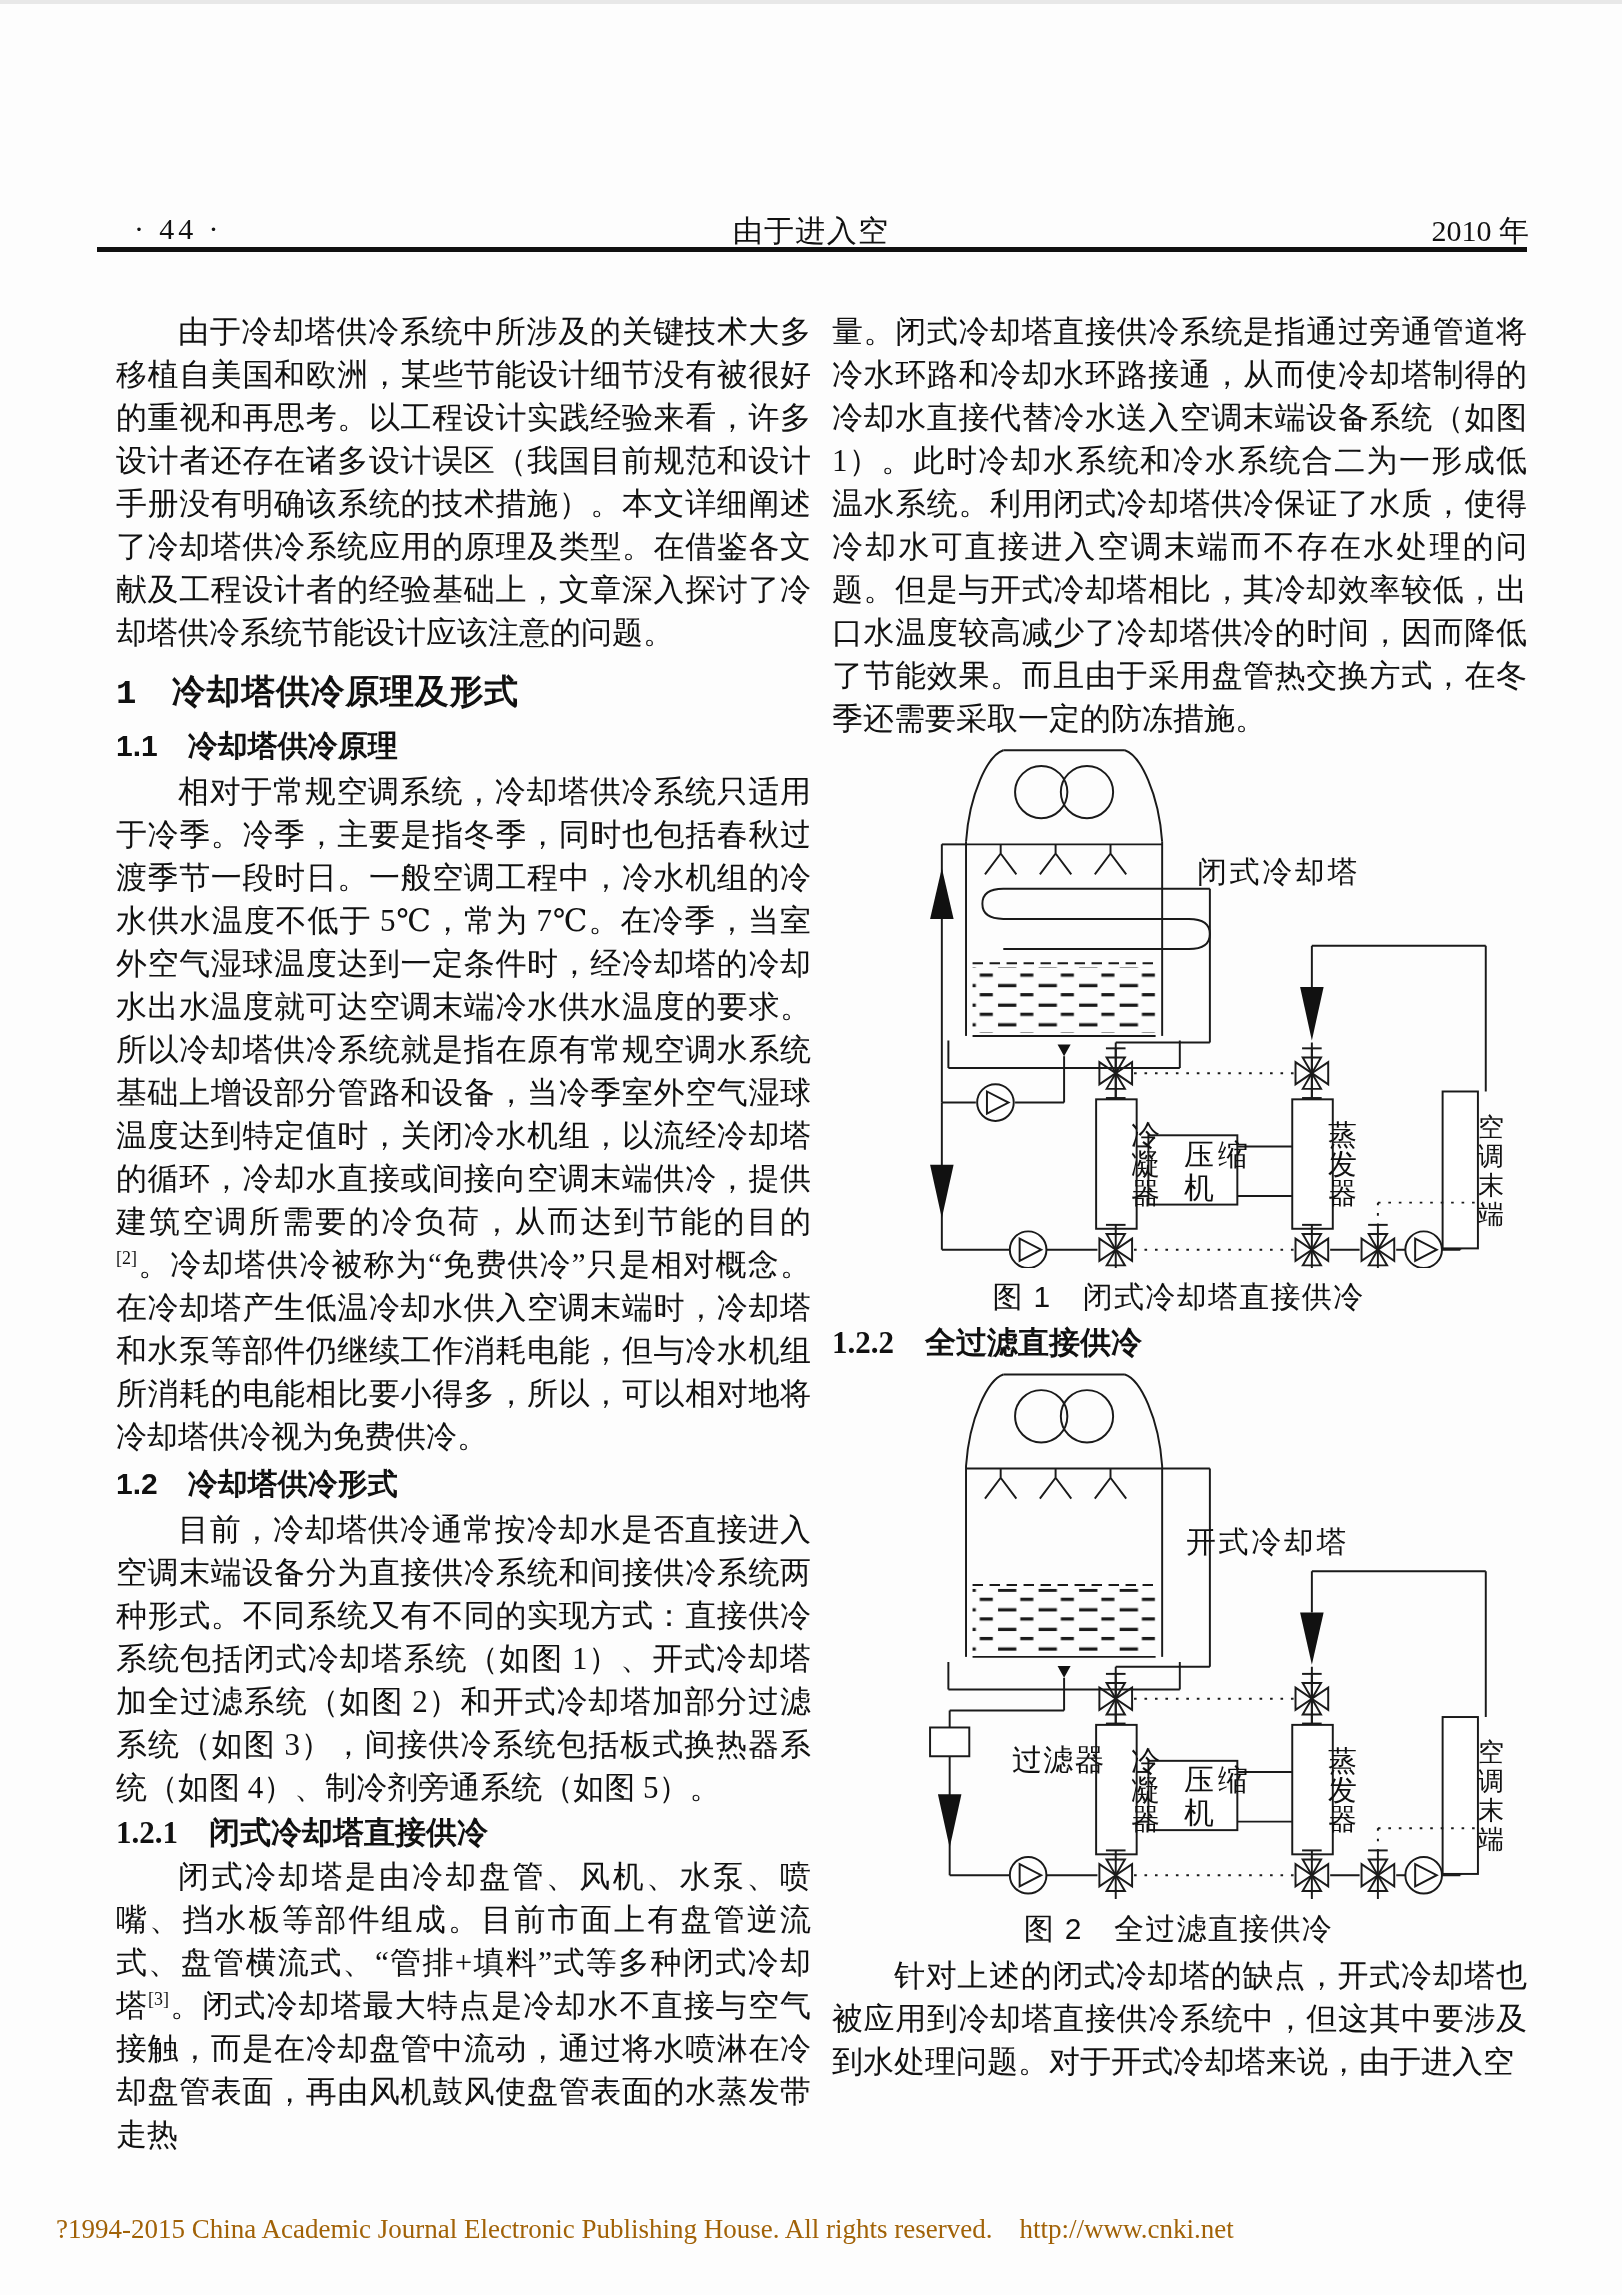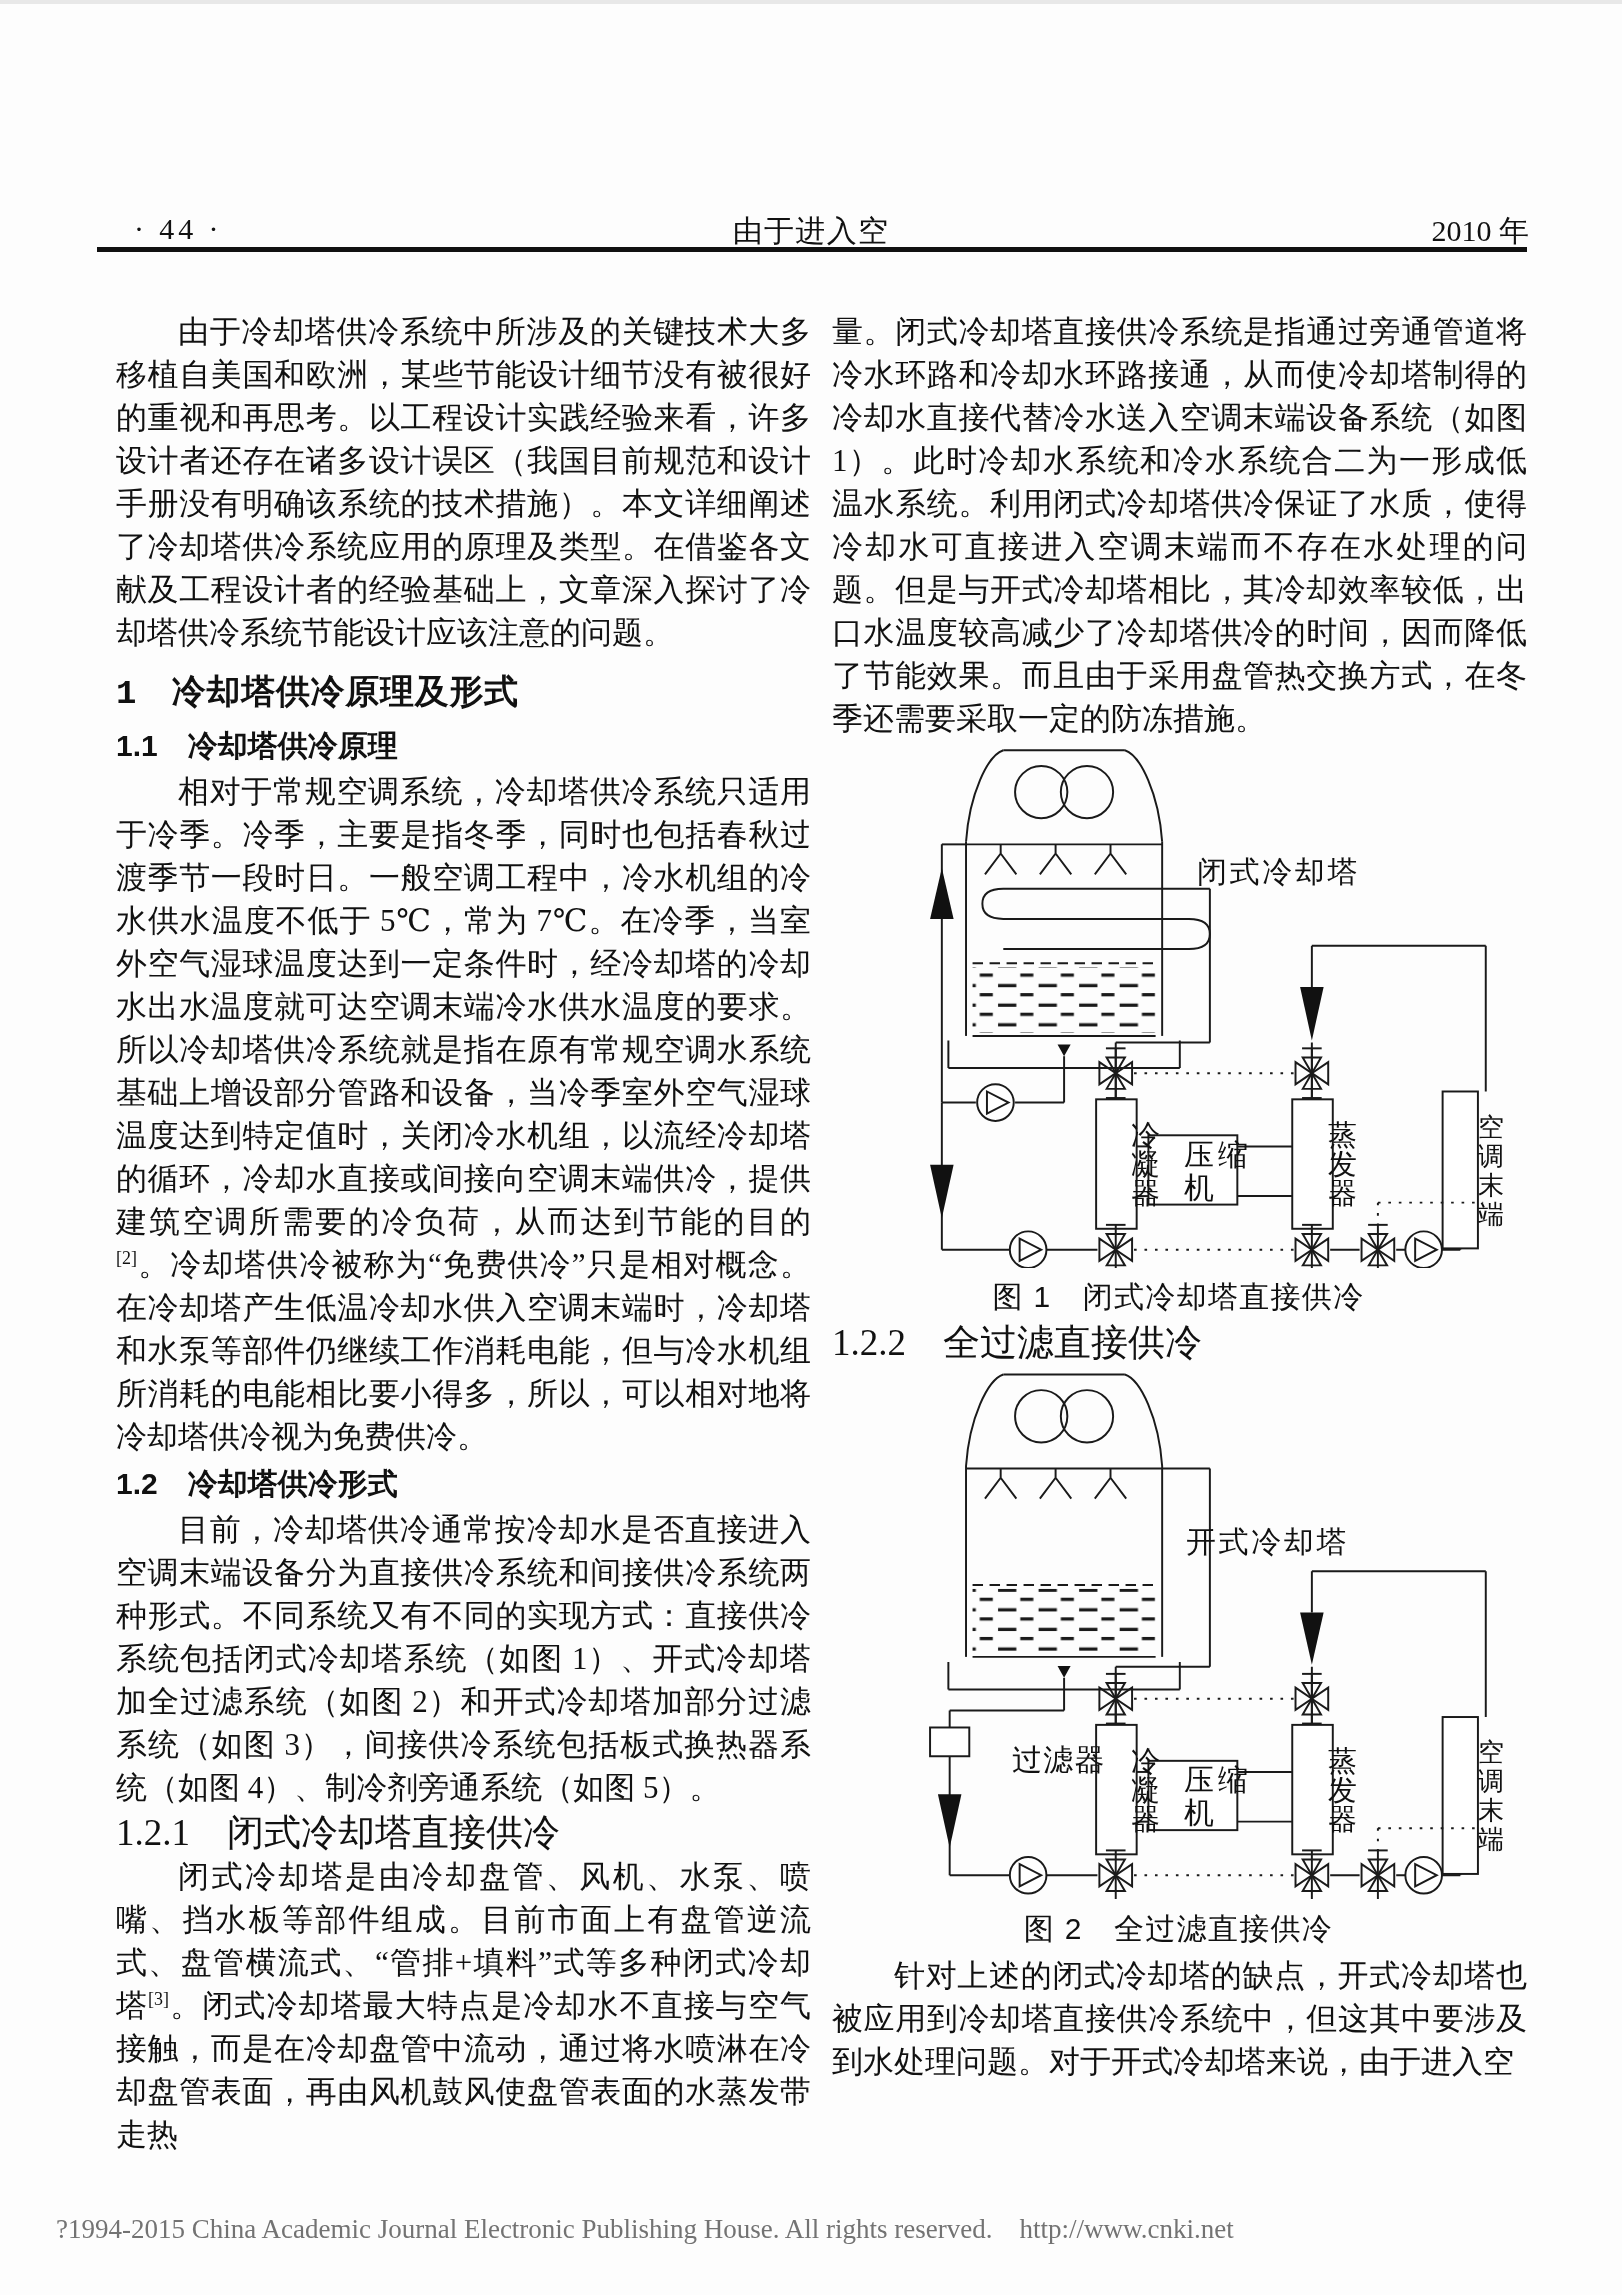--- a/index.html
+++ b/index.html
@@ -14,33 +14,33 @@
   .col{position:absolute;top:306px;width:695px;}
   .col-left{left:116px;}
   .col-right{left:832px;}
   .body-text{font-size:31px;line-height:43px;text-align:justify;text-justify:inter-ideograph;margin:0;}
   .indent{text-indent:2em;}
   sup{font-size:0.58em;vertical-align:super;line-height:0;}
   h1.sec{font-family:Liberation Mono, monospace;font-weight:bold;
          font-size:34px;line-height:41px;margin:19.6px 0 10.5px 0;letter-spacing:0.7px;}
   h2.sec{font-family:"Liberation Sans","DejaVu Sans",sans-serif;font-weight:bold;
          font-size:30px;line-height:41px;margin:5.2px 0 3.9px 0;}
-  h3.sec{font-size:37px;font-weight:normal;line-height:42px;margin:2.6px 0 1.3px 0;}
+  h3.sec{font-size:31px;font-weight:bold;line-height:42px;margin:2.6px 0 1.3px 0;}
   
   .figure{width:693px;margin:5.2px 0 3.9px 0;}
   .fig-canvas{position:relative;width:693px;}
   .fig-canvas svg{display:block;}
   .ov{position:absolute;font-size:30px;line-height:33px;color:#111;padding-left:35px;}
   .vbox{display:flex;flex-direction:column;align-items:center;justify-content:space-evenly;
         font-size:29px;line-height:29px;}
   .hbox{display:flex;align-items:center;justify-content:center;font-size:30px;letter-spacing:3.9px;}
   .fig-caption{font-family:"Liberation Sans","DejaVu Sans",sans-serif;font-weight:normal;
                font-size:30px;text-align:center;margin-top:9.2px;letter-spacing:1.3px;}
   
-  .footer{position:absolute;left:56px;top:2210px;font-size:27px;color:#737373;white-space:pre;}
+  .footer{position:absolute;left:56px;top:2210px;font-size:27px;color:#a16207;white-space:pre;}
 </style>
 </head>
 <body>
 
 <div class="page">
 
   <div class="hdr-left">· 44 ·</div>
   <div class="hdr-center">由于进入空</div>
   <div class="hdr-right">2010 年</div>
   <div class="hdr-rule"></div>

